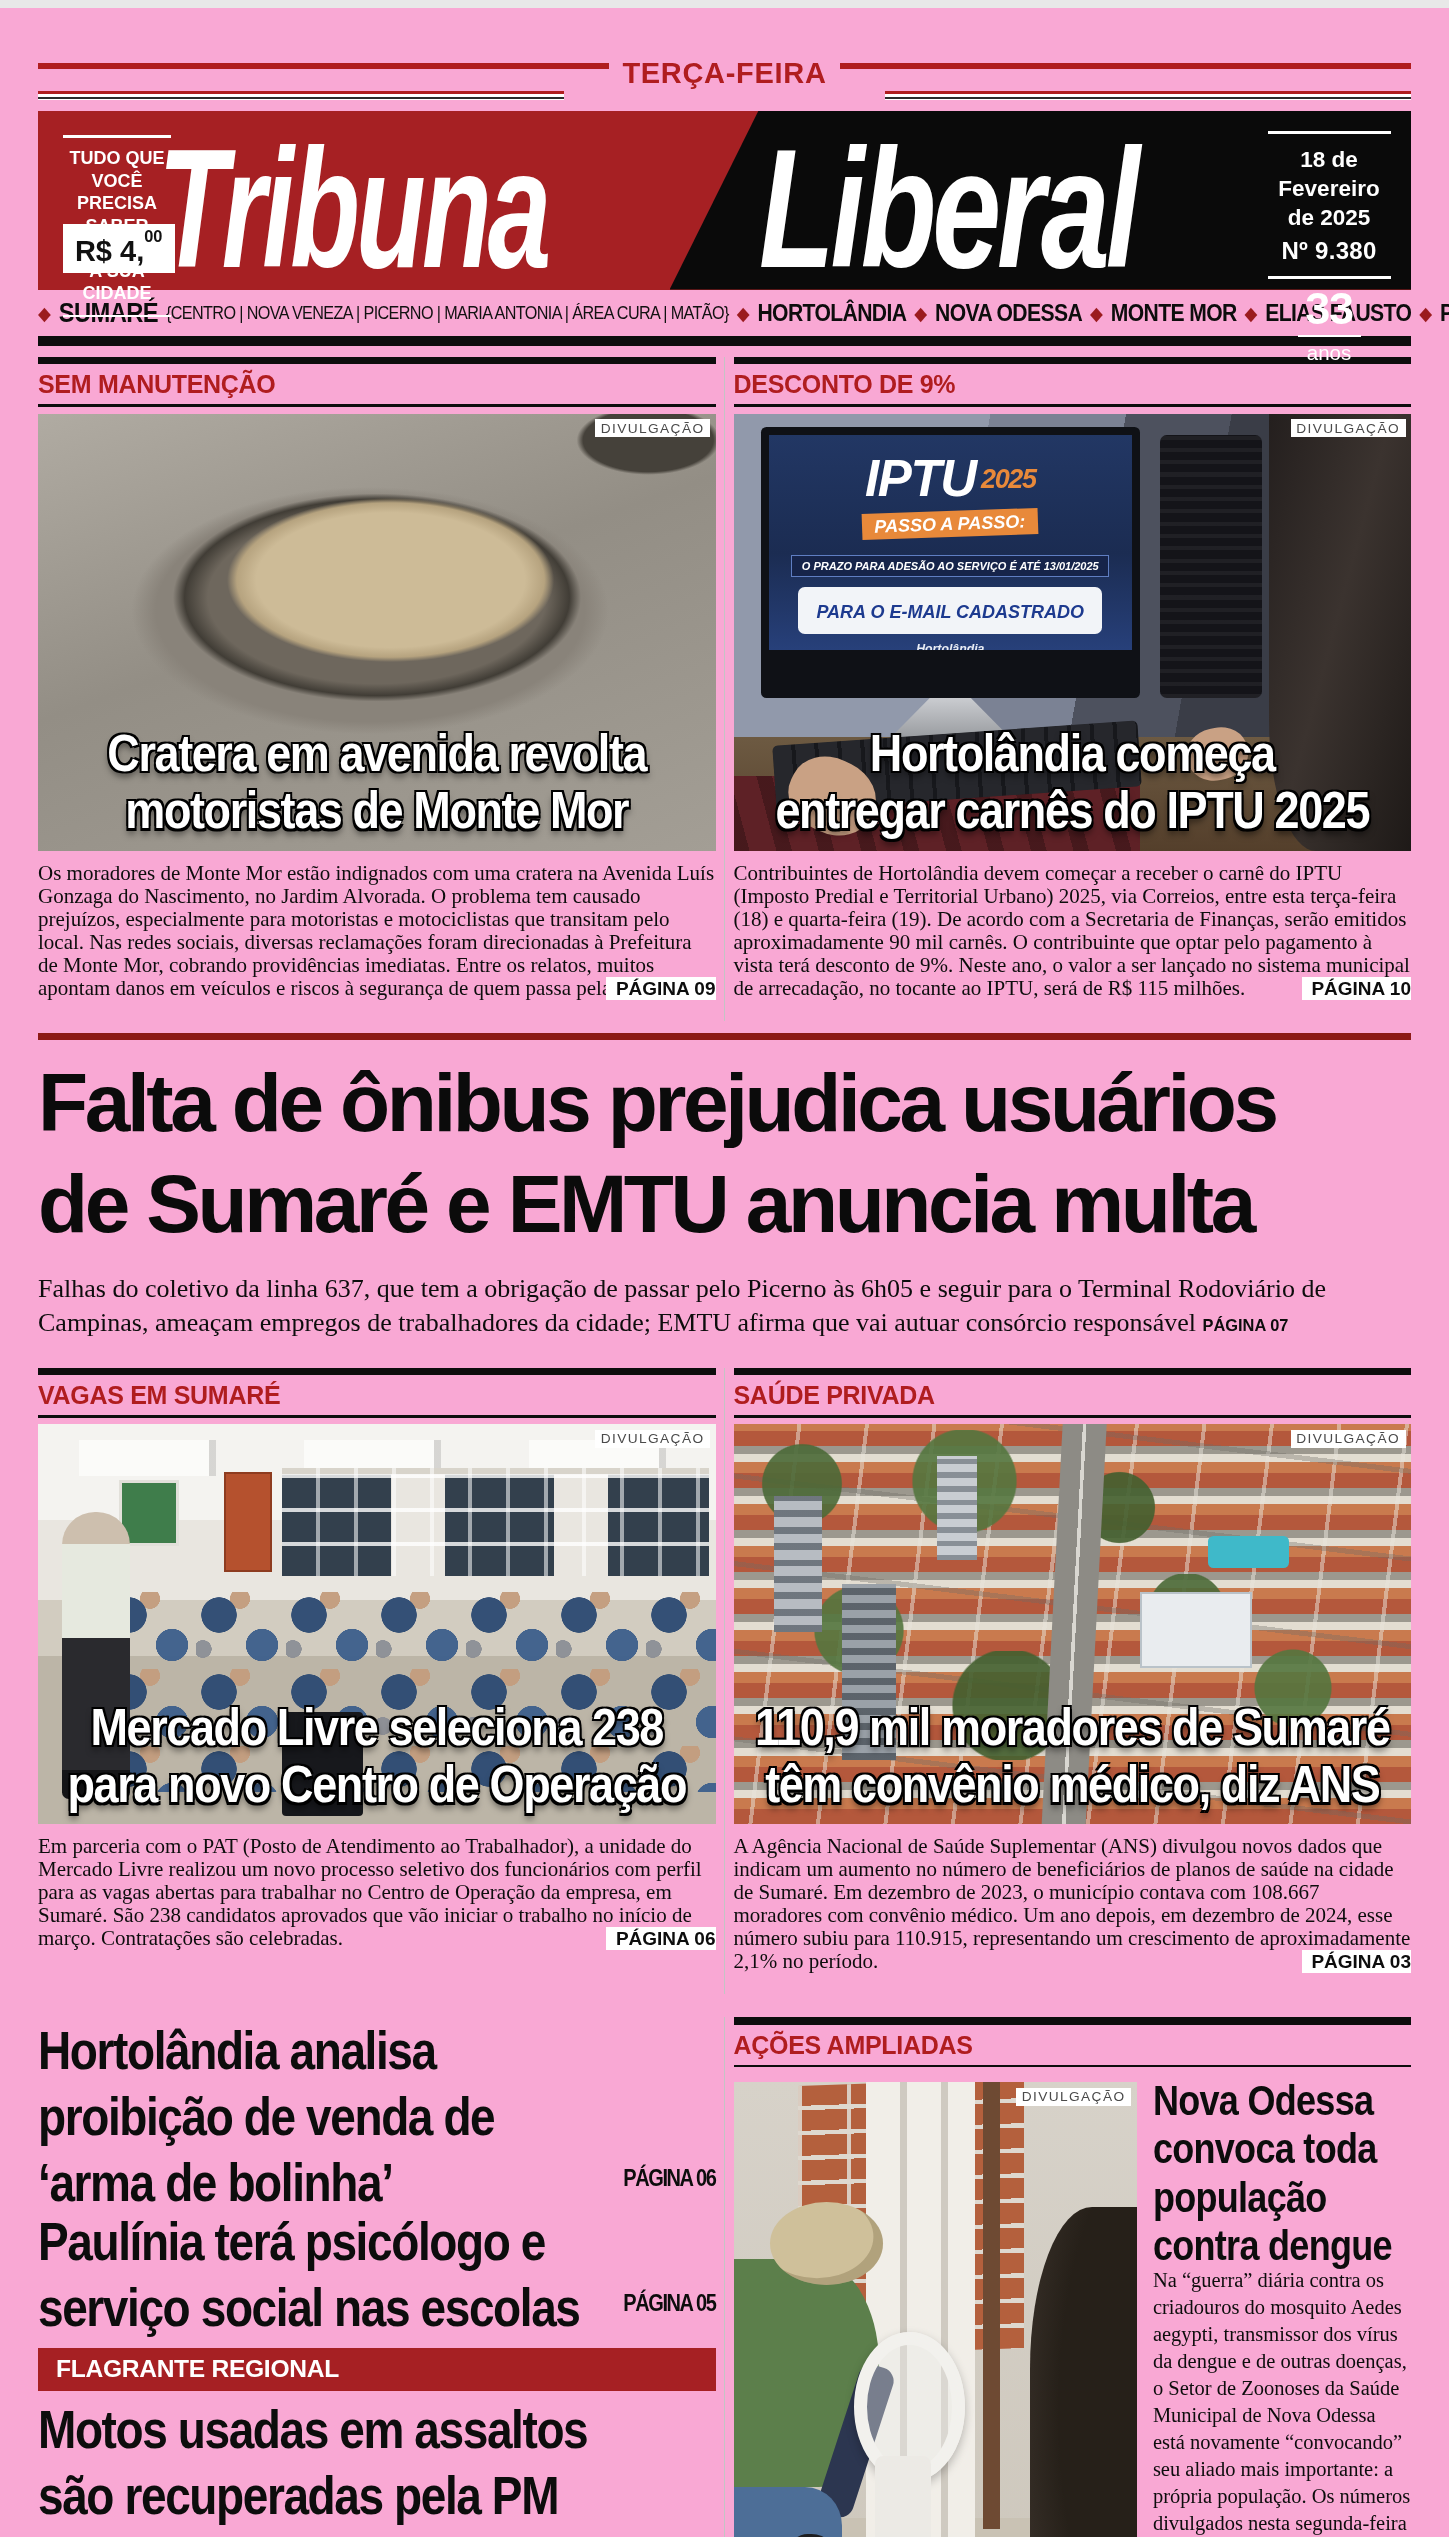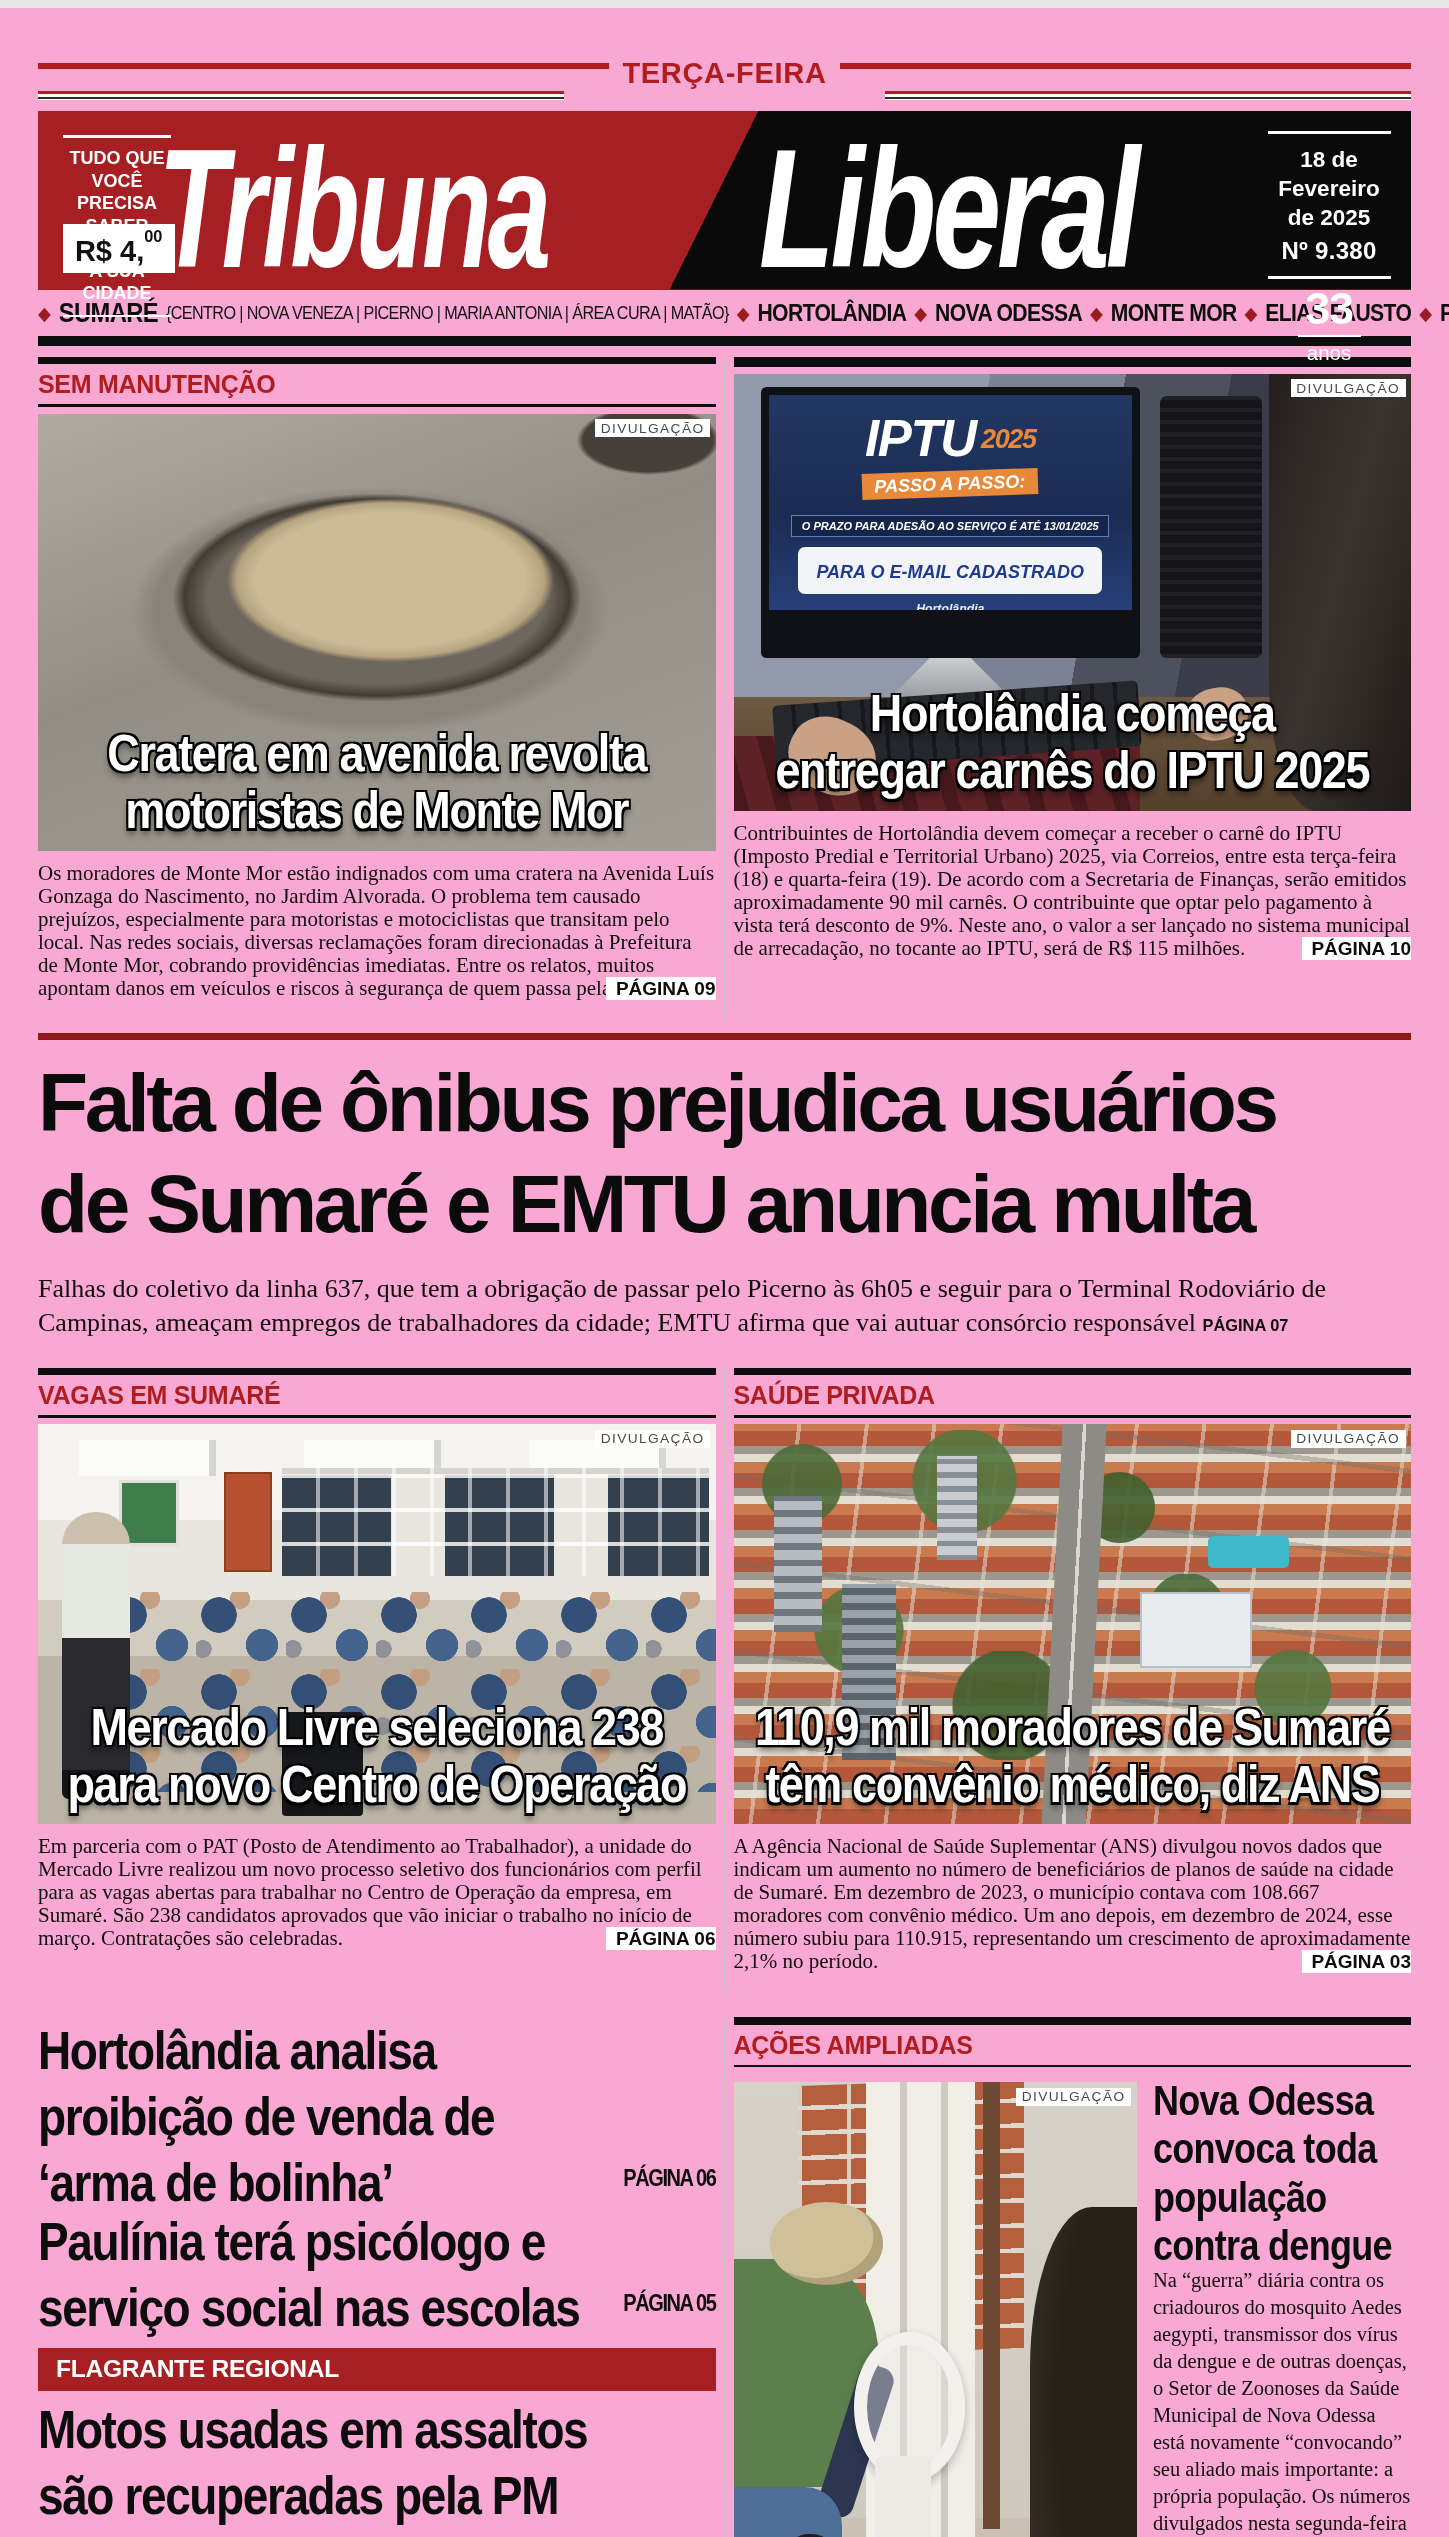--- a/index.html
+++ b/index.html
@@ -275,20 +275,21 @@
         <figure class="art-crater">
           <span class="credit">DIVULGAÇÃO</span>
           <div class="pheadline pre">Cratera em avenida revolta
 motoristas de Monte Mor</div>
         </figure>
         <p class="abody"><span>Os moradores de Monte Mor estão indignados com uma cratera na Avenida Luís Gonzaga do Nascimento, no Jardim Alvorada. O problema tem causado prejuízos, especialmente para motoristas e motociclistas que transitam pelo local. Nas redes sociais, diversas reclamações foram direcionadas à Prefeitura de Monte Mor, cobrando providências imediatas. Entre os relatos, muitos apontam danos em veículos e riscos à segurança de quem passa pela via.</span><b class="pgref">PÁGINA 09</b></p>
       </article>
       <div class="vd"></div>
       <article>
         <div class="kbar"></div>
+        <div class="ktxt">DESCONTO DE 9%</div>
         <div class="krule"></div>
         <figure class="art-iptu">
           <span class="credit">DIVULGAÇÃO</span>
           <i class="ip-desk"></i>
           <i class="ip-pad"></i>
           <i class="ip-tower"></i>
           <i class="ip-hair"></i>
           <i class="ip-monitor">
             <span class="ip-screen">
               <span class="scr-title"><span>IPTU</span><span class="scr-year">2025</span></span>

